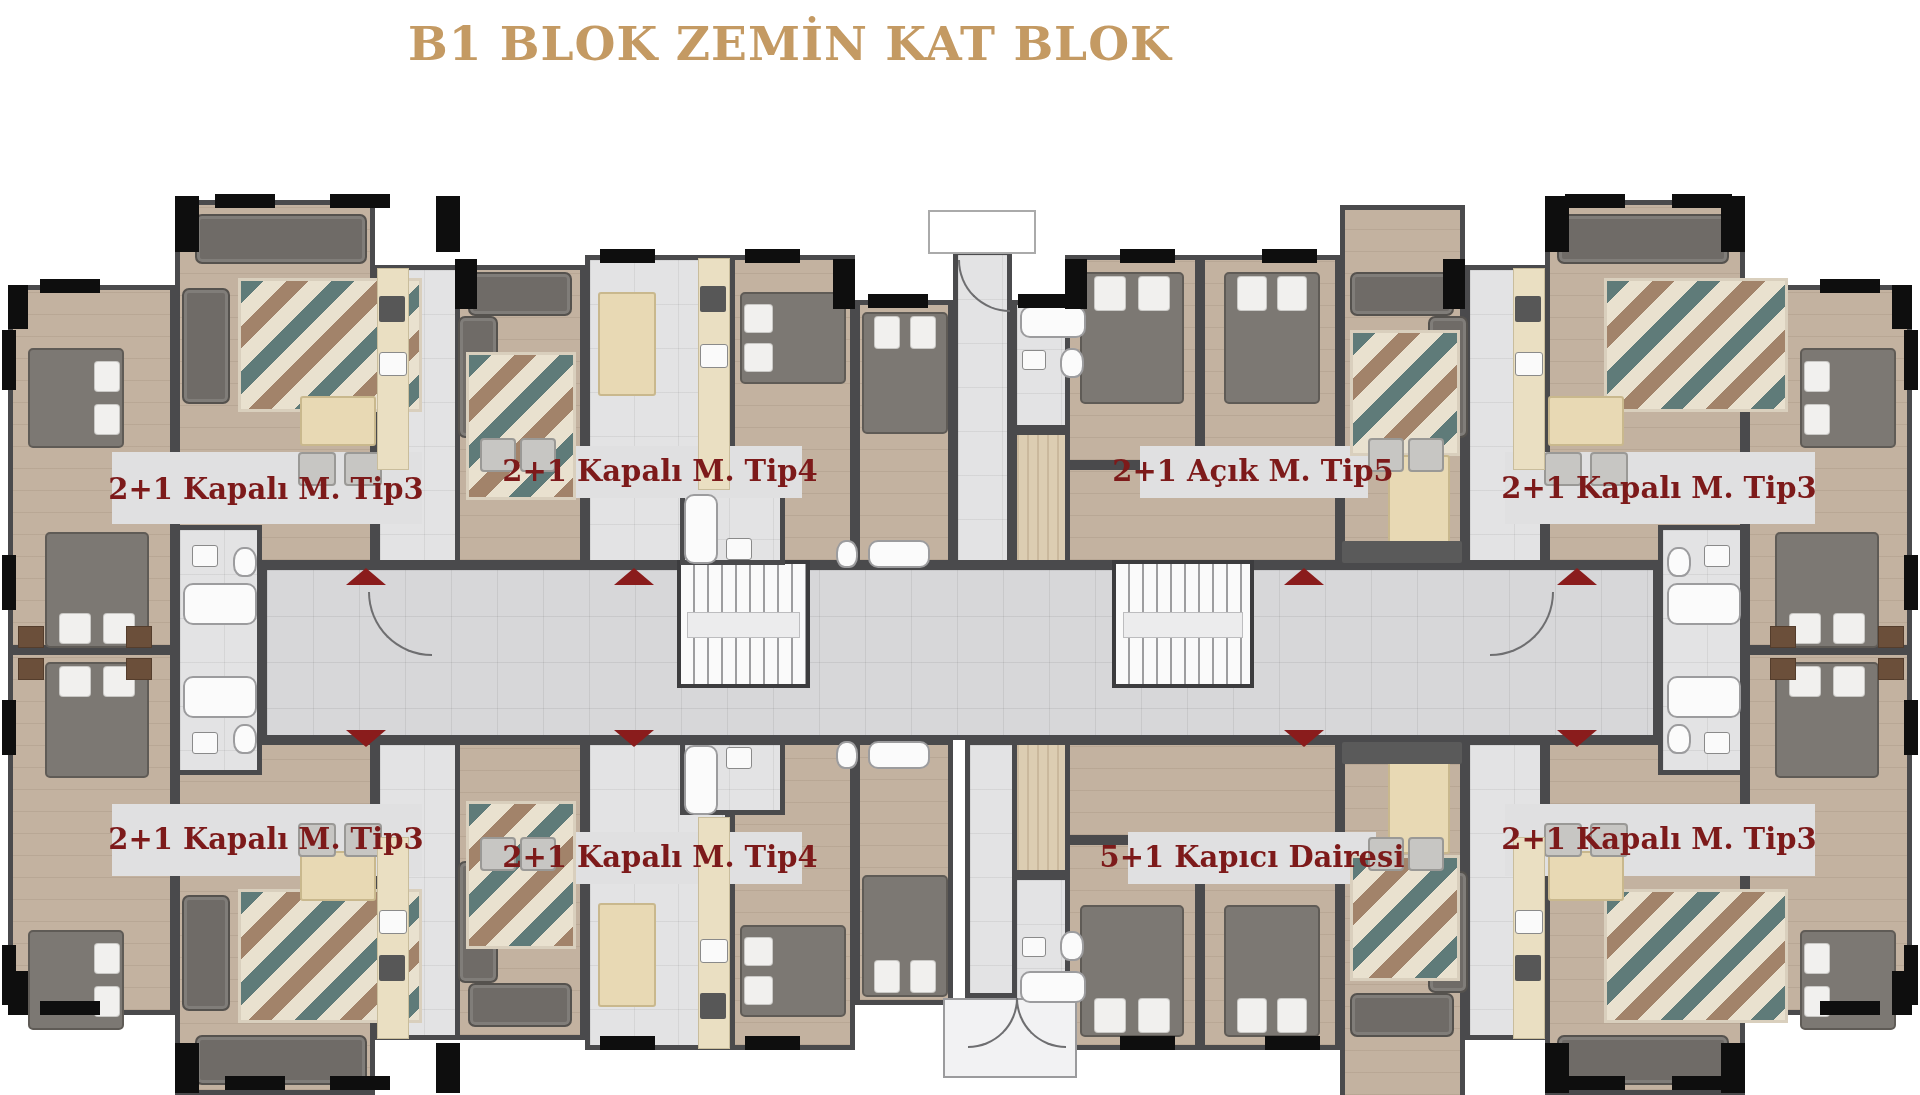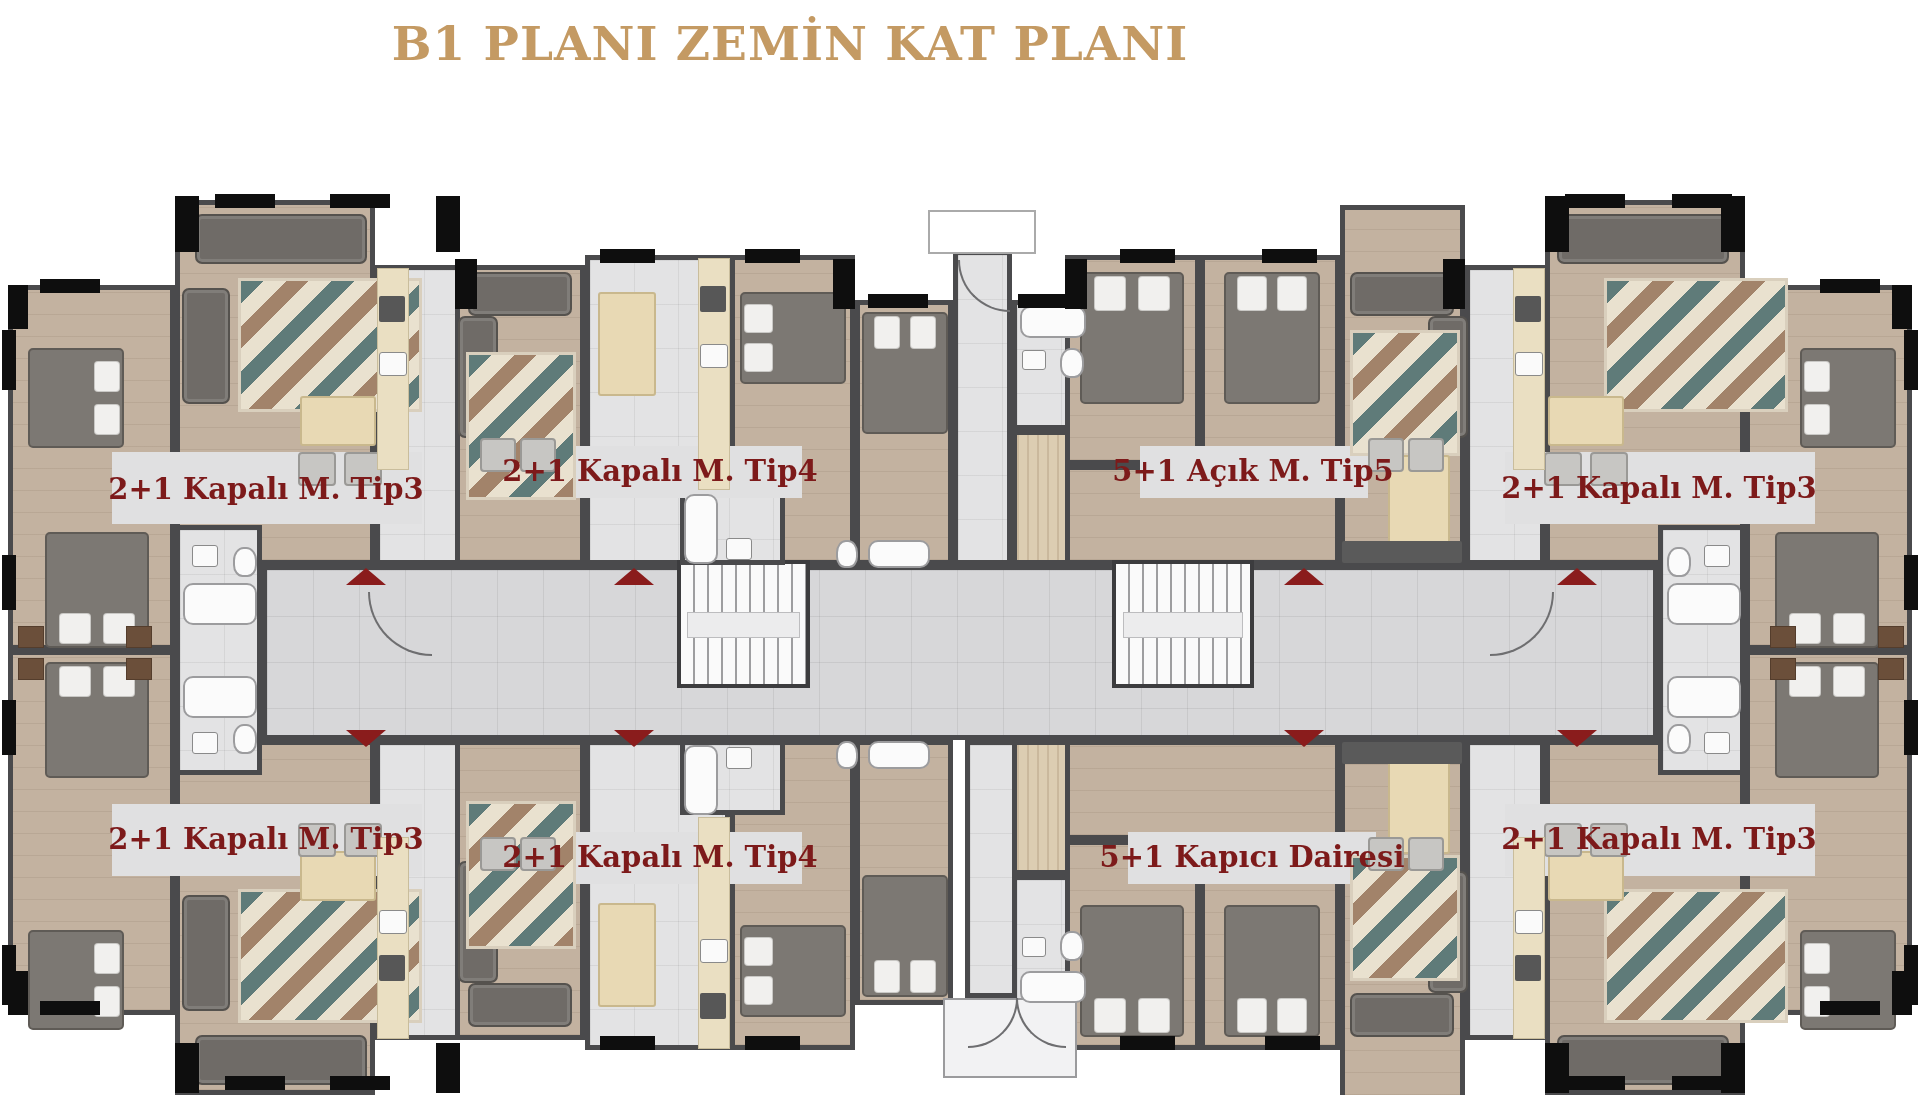--- a/index.html
+++ b/index.html
@@ -51,21 +51,21 @@
           font-size:29px;font-weight:bold;color:var(--lbl,#7d1a1a);}
   .arcBL{position:absolute;border:2px solid #6e6e70;border-right:none;border-top:none;border-radius:0 0 0 100%;}
   .arcBR{position:absolute;border:2px solid #6e6e70;border-left:none;border-top:none;border-radius:0 0 100% 0;}
   .porch{position:absolute;box-sizing:border-box;background:#f2f2f3;border:2px solid #9b9b9d;}
   .porchO{position:absolute;box-sizing:border-box;background:#fff;border:2px solid #aaa;}
 </style>
 </head>
 <body>
 
 <div class="stage">
-  <h1 class="title">B1 PLANI ZEMİN KAT PLANI</h1>
+  <h1 class="title">B1 BLOK ZEMİN KAT BLOK</h1>
 
   <div>
 
     <div class="room wood" style="left:8px;top:285px;width:167px;height:365px"></div>
     <div class="room wood" style="left:8px;top:650px;width:167px;height:365px"></div>
     <div class="room wood" style="left:1745px;top:285px;width:167px;height:365px"></div>
     <div class="room wood" style="left:1745px;top:650px;width:167px;height:365px"></div>
 
     <div class="room wood" style="left:175px;top:200px;width:200px;height:365px"></div>
     <div class="room tile" style="left:375px;top:265px;width:85px;height:300px"></div>
@@ -302,20 +302,20 @@
     <i class="tri-up" style="left:614px;top:568px"></i>
     <i class="tri-up" style="left:1284px;top:568px"></i>
     <i class="tri-up" style="left:1557px;top:568px"></i>
     <i class="tri-down" style="left:346px;top:730px"></i>
     <i class="tri-down" style="left:614px;top:730px"></i>
     <i class="tri-down" style="left:1284px;top:730px"></i>
     <i class="tri-down" style="left:1557px;top:730px"></i>
 
     <span class="unit-label" style="left:266px;top:489px">2+1 Kapalı M. Tip3</span>
     <span class="unit-label" style="left:660px;top:471px">2+1 Kapalı M. Tip4</span>
-    <span class="unit-label" style="left:1253px;top:471px">5+1 Açık M. Tip5</span>
+    <span class="unit-label" style="left:1253px;top:471px">2+1 Açık M. Tip5</span>
     <span class="unit-label" style="left:1659px;top:488px">2+1 Kapalı M. Tip3</span>
     <span class="unit-label" style="left:266px;top:839px">2+1 Kapalı M. Tip3</span>
     <span class="unit-label" style="left:660px;top:857px">2+1 Kapalı M. Tip4</span>
     <span class="unit-label" style="left:1252px;top:857px">5+1 Kapıcı Dairesi</span>
     <span class="unit-label" style="left:1659px;top:839px">2+1 Kapalı M. Tip3</span>
   </div>
 </div>
 
 </body></html>

